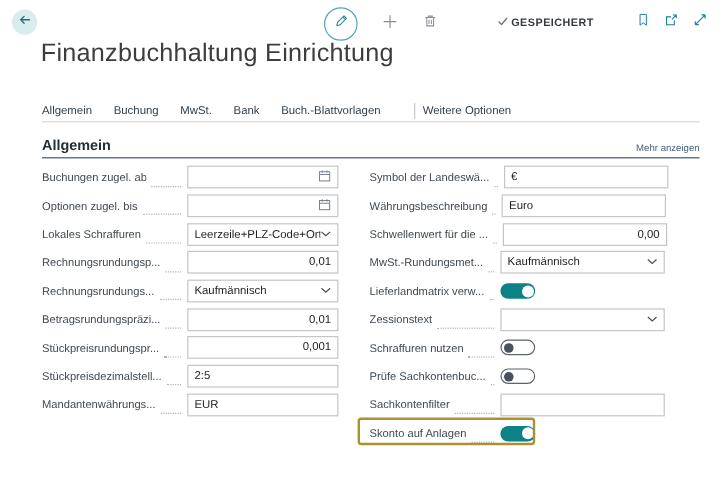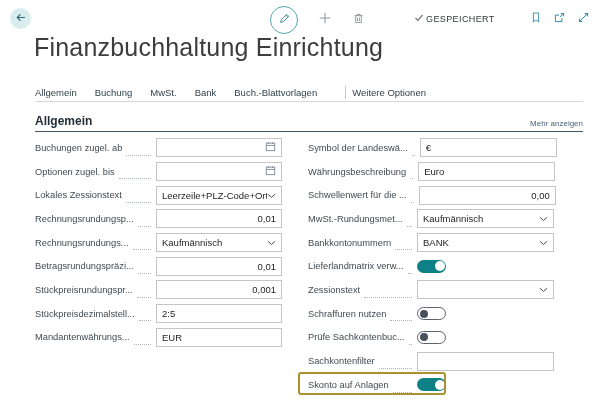--- a/index.html
+++ b/index.html
@@ -16,28 +16,28 @@
     background:#d9edef;display:flex;align-items:center;justify-content:center;cursor:pointer;
   }
   .center-actions{position:absolute;left:270px;top:6px;display:flex;align-items:center;}
   .edit-btn{
     width:26px;height:26px;border-radius:50%;border:1px solid #55a6b1;
     display:flex;align-items:center;justify-content:center;background:#fff;
   }
   .icon-btn{display:flex;align-items:center;justify-content:center;}
   .gap20{margin-left:20px;}
   .right-actions{position:absolute;left:414px;top:10px;display:flex;align-items:center;}
-  .saved{display:flex;align-items:center;font-size:9px;font-weight:400;letter-spacing:.4px;color:#33393e;justify-content:center;}
+  .saved{display:flex;align-items:center;font-size:9px;font-weight:700;letter-spacing:.4px;color:#33393e;justify-content:center;}
   .saved svg{margin-right:2px;}
   .ra-icons{display:flex;align-items:center;margin-left:24px;}
   .ra-icons .icon-btn{margin-left:11px;}
 
   
   .page-title{
-    position:absolute;left:34px;top:33px;font-size:25px;font-weight:300;color:#3d3d3d;
+    position:absolute;left:34px;top:33px;font-size:21px;font-weight:300;color:#3d3d3d;
     letter-spacing:.2px;white-space:nowrap;
   }
 
   
   .tabbar{
     position:absolute;left:35px;right:19px;top:83px;height:18px;
     display:flex;align-items:center;border-bottom:1px solid #d6d6d6;
     font-size:9.5px;color:#31404b;
   }
   .tab{margin-right:18px;white-space:nowrap;cursor:pointer;}
@@ -193,21 +193,21 @@
           <div class="inputbox">
             <span class="val"></span>
             <span><svg width="11" height="11" viewBox="0 0 13 13">
                 <rect x="1.5" y="2.5" width="10" height="9" fill="none" stroke="#79828c" stroke-width="1"></rect>
                 <path d="M1.5 5.2h10M4.2 1.2v2.4M8.8 1.2v2.4" fill="none" stroke="#79828c" stroke-width="1"></path>
               </svg></span>
           </div>
         </div>
       </div>
       <div class="row">
-        <div class="flabel">Lokales Zessionstext</div>
+        <div class="flabel">Lokales Schraffuren</div>
         <div class="leader"></div>
         <div class="control">
           <div class="inputbox">
             <span class="val">Leerzeile+PLZ-Code+Ort</span>
             <span><svg width="9" height="6" viewBox="0 0 10 6">
                 <path d="M1 1l4 3.6L9 1" fill="none" stroke="#4c4c4c" stroke-width="1.1"></path>
               </svg></span>
           </div>
         </div>
       </div>
@@ -296,32 +296,20 @@
             <span class="val">0,00</span>
           </div>
         </div>
       </div>
       <div class="row">
         <div class="flabel">MwSt.-Rundungsmet...</div>
         <div class="leader"></div>
         <div class="control">
           <div class="inputbox">
             <span class="val">Kaufmännisch</span>
-            <span><svg width="9" height="6" viewBox="0 0 10 6">
-                <path d="M1 1l4 3.6L9 1" fill="none" stroke="#4c4c4c" stroke-width="1.1"></path>
-              </svg></span>
-          </div>
-        </div>
-      </div>
-      <div class="row">
-        <div class="flabel">Bankkontonummern</div>
-        <div class="leader"></div>
-        <div class="control">
-          <div class="inputbox">
-            <span class="val">BANK</span>
             <span><svg width="9" height="6" viewBox="0 0 10 6">
                 <path d="M1 1l4 3.6L9 1" fill="none" stroke="#4c4c4c" stroke-width="1.1"></path>
               </svg></span>
           </div>
         </div>
       </div>
       <div class="row">
         <div class="flabel">Lieferlandmatrix verw...</div>
         <div class="leader"></div>
         <div class="control">

